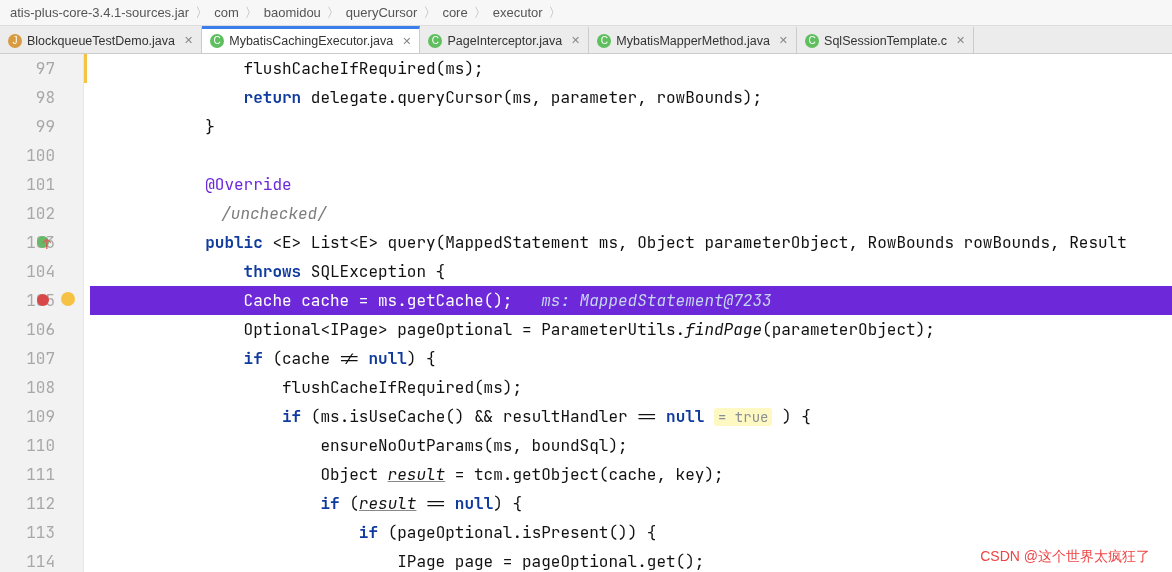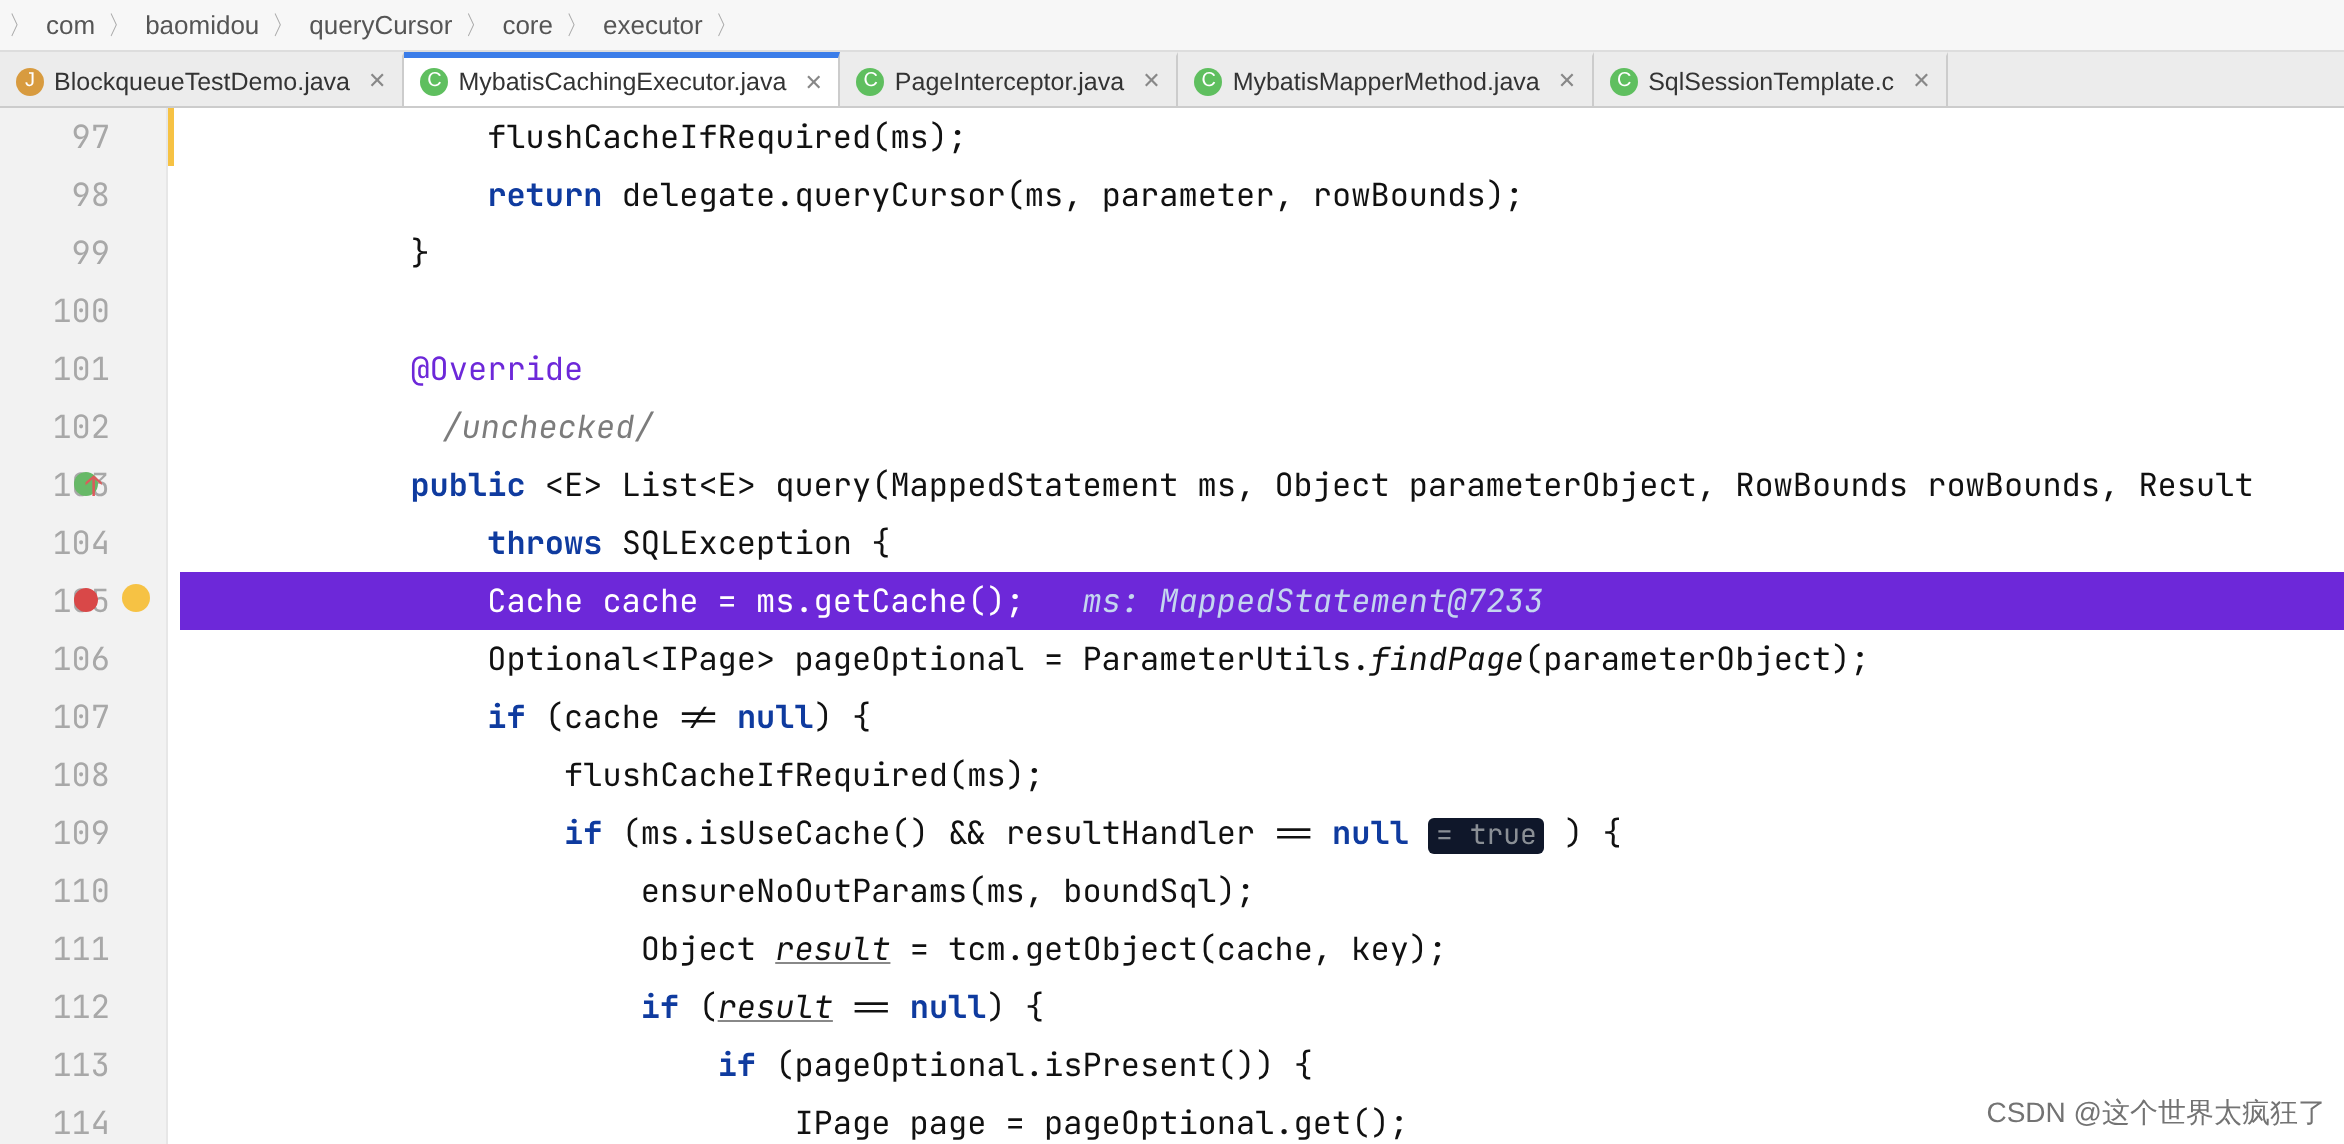--- a/index.html
+++ b/index.html
@@ -80,31 +80,32 @@
 .code-line {height:29px;padding-left:0;}
 .hl-line {background:#6d28d9;color:#fff;}
 .hl-line .hint {color:#c4d6ef;font-style:italic;}
 .stripe {
   position:absolute;left:0;top:0;width:3px;height:29px;background:#f6c244;
 }
 .k {color:#0f3b9f;font-weight:bold;}
 .a {color:#6d28d9;}
 .c {color:#7c7c7c;font-style:italic;margin-left:16px;}
 .fi {font-style:italic;}
-.inl {background:#0f172a;color:#8a8f95;padding:0 4px;border-radius:3px;font-size:14px;}
+.inl {background:#fef9c3;color:#8a8f95;padding:0 4px;border-radius:3px;font-size:14px;}
 .ul {text-decoration:underline;text-decoration-color:#888;font-style:italic;}
 .watermark {
-  position:fixed;right:9px;bottom:6px;color:#737373;font-size:14px;
+  position:fixed;right:22px;bottom:6px;color:#ef4444;font-size:14px;
   font-family:Arial,sans-serif;pointer-events:none;
 }
 </style>
 </head>
 <body>
 
 <div class="breadcrumb" id="breadcrumb">
+    <span class="crumb"><span>atis-plus-core-3.4.1-sources.jar</span></span>
     <span class="sep">〉</span>
     <span class="crumb"><span>com</span></span>
     <span class="sep">〉</span>
     <span class="crumb"><span>baomidou</span></span>
     <span class="sep">〉</span>
     <span class="crumb"><span>queryCursor</span></span>
     <span class="sep">〉</span>
     <span class="crumb"><span>core</span></span>
     <span class="sep">〉</span>
     <span class="crumb"><span>executor</span></span>

